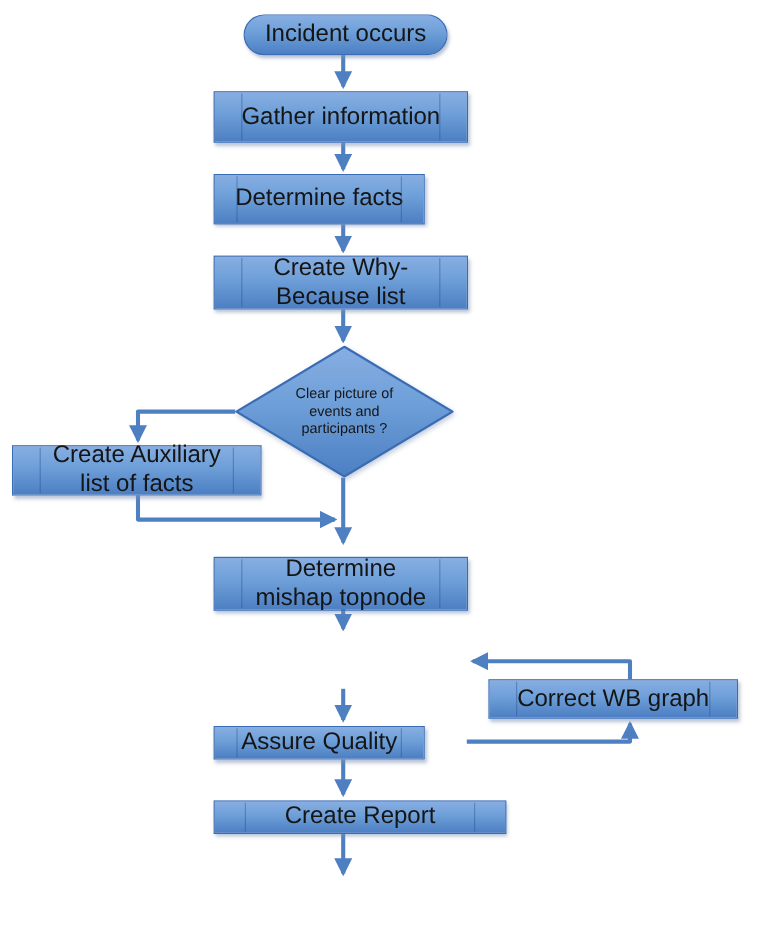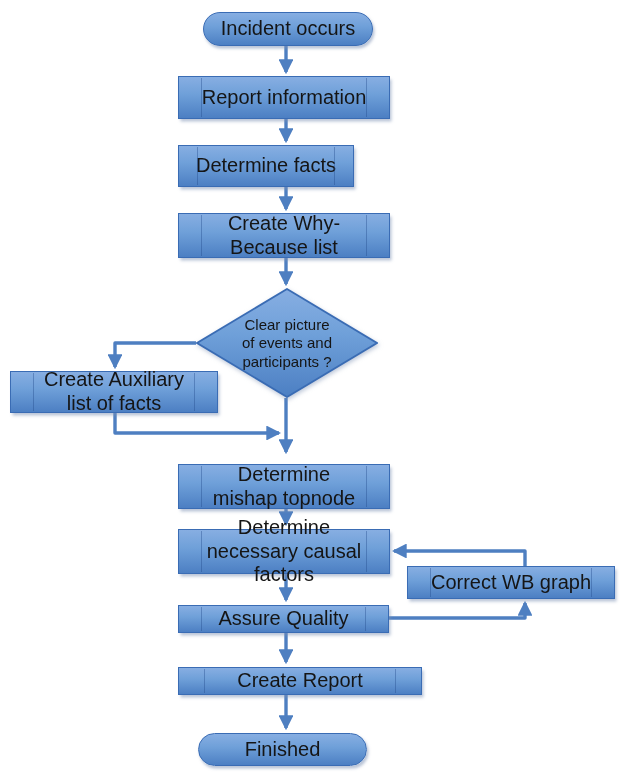--- a/index.html
+++ b/index.html
@@ -32,37 +32,37 @@
   }
   .process::before{left:10.5%;}
   .process::after{right:10.5%;}
   .label{display:inline-block;}
   .diamond-wrap{position:absolute;left:196px;top:288px;width:182px;height:110px;}
   .diamond-wrap svg{position:absolute;left:0;top:0;
     filter:drop-shadow(1.5px 2.5px 2px rgba(125,145,180,.5));}
   .diamond-text{
     position:absolute;left:50%;top:50%;transform:translate(-50%,-50%);
     width:92px;text-align:center;color:var(--text-color);
-    font-size:15px;line-height:1.22;
+    font-size:12px;line-height:1.22;
   }
   #connectors{position:absolute;left:0;top:0;pointer-events:none;}
   #connectors polyline{
     fill:none;stroke:var(--arrow-color);stroke-width:3.4;stroke-linejoin:round;
   }
   #arrowhead path{fill:var(--arrow-color);}
   
   #n-start   {left:203px;top:12px; width:170px;height:34px;}
   #n-gather  {left:178px;top:76px; width:212px;height:43px;}
   #n-facts   {left:178px;top:145px;width:176px;height:42px;}
   #n-wblist  {left:178px;top:213px;width:212px;height:45px;}
   #n-aux     {left:10px; top:371px;width:208px;height:42px;text-align:center;}
   #n-topnode {left:178px;top:464px;width:212px;height:45px;}
   #n-causal  {left:178px;top:529px;width:212px;height:45px;}
   #n-correct {left:407px;top:566px;width:208px;height:33px;}
-  #n-quality {left:178px;top:605px;width:211px;height:28px;}
+  #n-quality {left:178px;top:605px;width:176px;height:28px;}
   #n-report  {left:178px;top:667px;width:244px;height:28px;align-items:center;}
   #n-finish  {left:198px;top:733px;width:169px;height:33px;border-radius:16.5px;}
   #n-wblist .label, #n-topnode .label{max-width:150px;}
   #n-causal .label{max-width:160px;}
   #n-aux .label{max-width:170px;}
 </style>
 </head>
 <body>
 
 <div id="canvas">
@@ -86,21 +86,21 @@
     <polyline points="525,566 525,551 394,551" marker-end="url(#arrowhead)"></polyline>
     <polyline points="286,633 286,662" marker-end="url(#arrowhead)"></polyline>
     <polyline points="286,695 286,728" marker-end="url(#arrowhead)"></polyline>
   </svg>
 
   <div id="n-start" class="node terminator">
     <span class="label">Incident occurs</span>
   </div>
 
   <div id="n-gather" class="node process">
-    <span class="label">Report information</span>
+    <span class="label">Gather information</span>
   </div>
 
   <div id="n-facts" class="node process">
     <span class="label">Determine facts</span>
   </div>
 
   <div id="n-wblist" class="node process">
     <span class="label">Create Why-Because list</span>
   </div>
 
@@ -119,33 +119,27 @@
   </div>
 
   <div id="n-aux" class="node process">
     <span class="label">Create Auxiliary list of facts</span>
   </div>
 
   <div id="n-topnode" class="node process">
     <span class="label">Determine mishap topnode</span>
   </div>
 
-  <div id="n-causal" class="node process">
-    <span class="label">Determine necessary causal factors</span>
-  </div>
 
   <div id="n-correct" class="node process">
     <span class="label">Correct WB graph</span>
   </div>
 
   <div id="n-quality" class="node process">
     <span class="label">Assure Quality</span>
   </div>
 
   <div id="n-report" class="node process">
     <span class="label">Create Report</span>
   </div>
 
-  <div id="n-finish" class="node terminator">
-    <span class="label">Finished</span>
-  </div>
 
 </div>
 
 </body></html>

